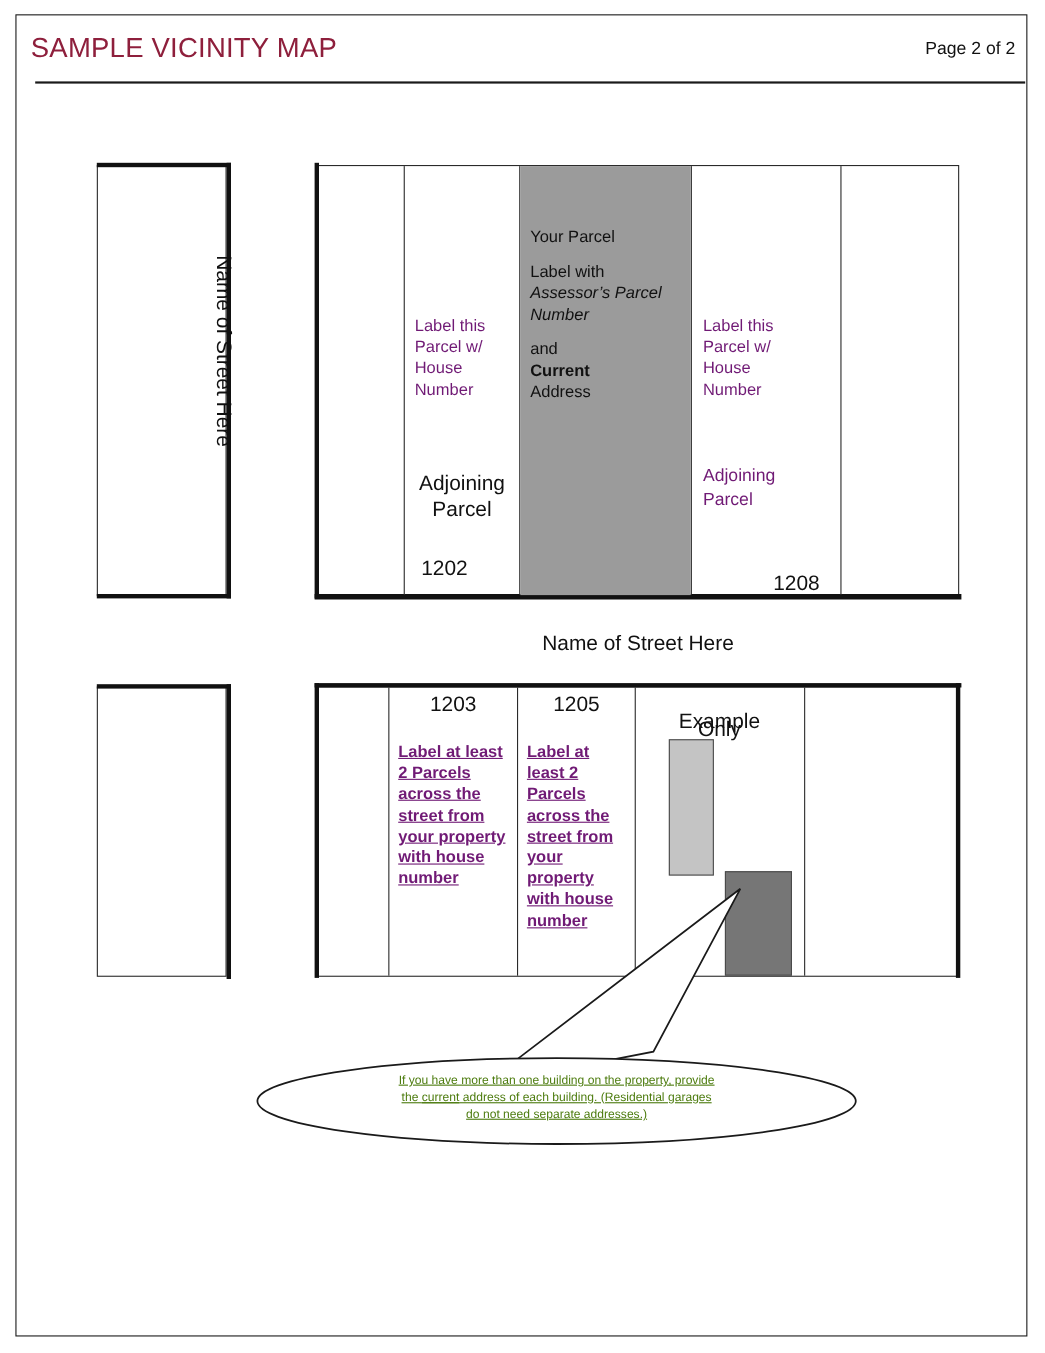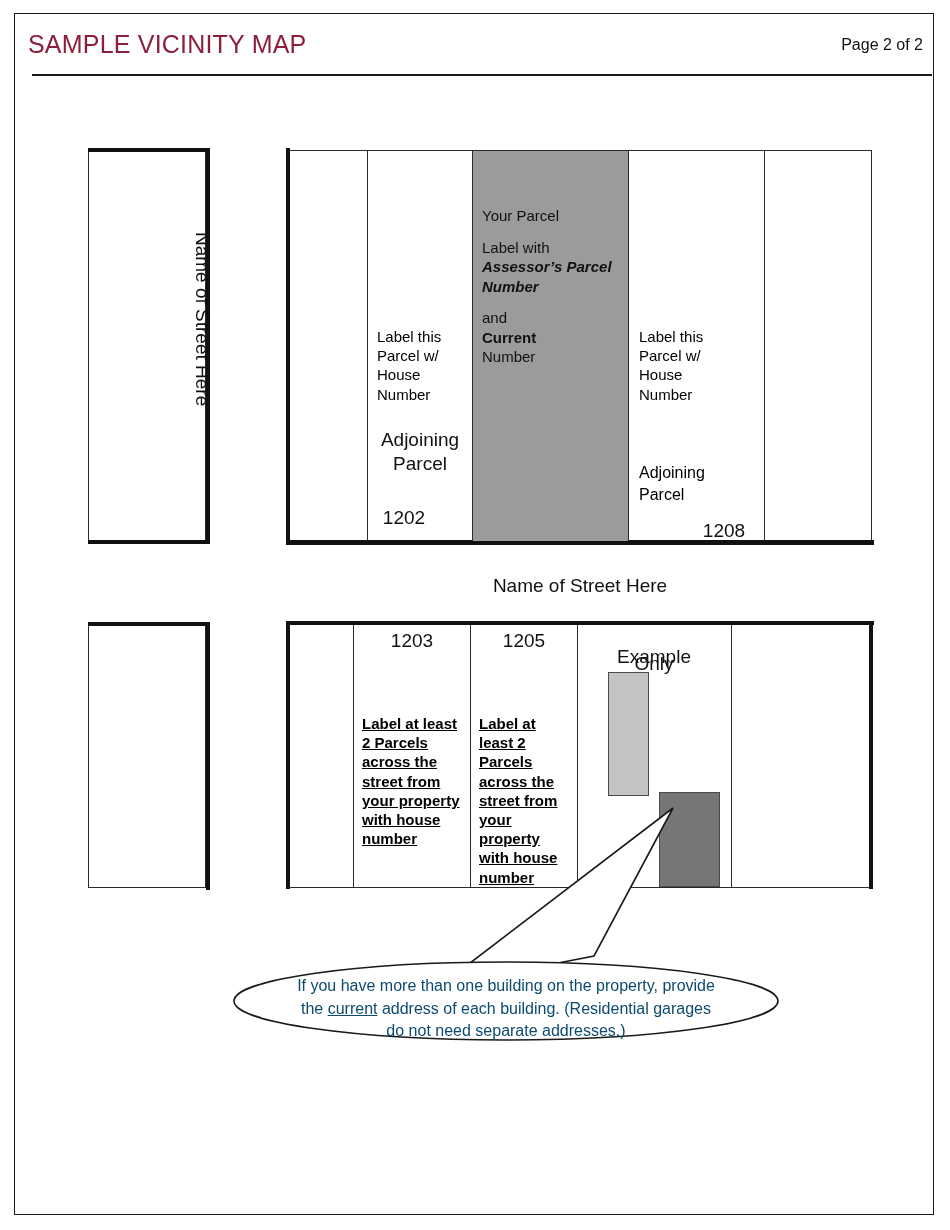--- a/index.html
+++ b/index.html
@@ -77,22 +77,21 @@
   .vdiv {
     position: absolute;
     width: 1px;
     background: #2a2a2a;
   }
   .cell-text {
     position: absolute;
     box-sizing: border-box;
     font-size: 15px;
     line-height: 1.28;
-    color: #000000;
-    margin-top: 40px;
+    color: #701a75;
   }
   .cell-text.bold { font-weight: bold; text-decoration: underline; }
   .num {
     position: absolute;
     font-size: 19px;
     color: #111111;
     text-align: center;
     white-space: nowrap;
   }
   .big {
@@ -107,21 +106,21 @@
     position: absolute;
     background: #9b9b9b;
   }
   #your-parcel-text {
     position: absolute;
     font-size: 15px;
     line-height: 1.3;
     color: #111111;
   }
   #your-parcel-text .sp { display: block; height: 12px; }
-  #your-parcel-text i { font-style: italic; font-weight: bold; }
+  #your-parcel-text i { font-style: italic; font-weight: normal; }
   #your-parcel-text b { font-weight: bold; }
   
   #street-vert {
     position: absolute;
     left: 213px;
     top: 232px;
     font-size: 19px;
     color: #111111;
     white-space: nowrap;
     transform: rotate(90deg);
@@ -150,23 +149,24 @@
     width: 950px;
     height: 1230px;
     pointer-events: none;
   }
   #callout-text {
     position: absolute;
     left: 280px;
     top: 975px;
     width: 452px;
     text-align: center;
-    font-size: 16px;
+    font-size: 11px;
     line-height: 1.42;
-    color: #0c4a6e;
+    color: #4d7c0f;
+    text-decoration: underline;
   }
   #callout-text u { text-decoration: underline; }
 </style>
 </head>
 <body>
 
 <div id="page">
 
   <div id="page-frame"></div>
 
@@ -201,21 +201,21 @@
   <div class="num" style="left:352px; top:507px; width:104px;">1202</div>
 
   <div id="your-parcel-text" style="left:482px; top:206px; width:140px;">
     <span>Your Parcel</span>
     <span class="sp"></span>
     <span>Label with</span><br>
     <i>Assessor’s Parcel Number</i>
     <span class="sp"></span>
     <span>and</span><br>
     <b>Current</b><br>
-    <span>Number</span>
+    <span>Address</span>
   </div>
 
   <div class="cell-text" style="left:639px; top:287px; width:92px;">Label this Parcel w/ House Number</div>
   <div class="cell-text" style="left:639px; top:423px; width:110px; font-size:16px;">Adjoining</div>
   <div class="cell-text" style="left:639px; top:445px; width:110px; font-size:16px;">Parcel</div>
   <div class="num" style="left:672px; top:520px; width:104px;">1208</div>
 
   <div id="street-horiz">Name of Street Here</div>
 
   <div class="parcel-block" style="left:88px; top:624px; width:118px; height:264px;"></div>

